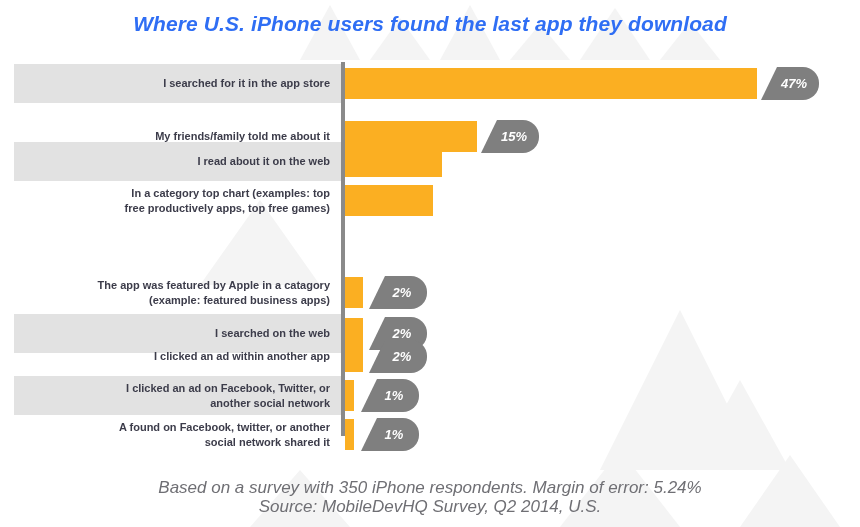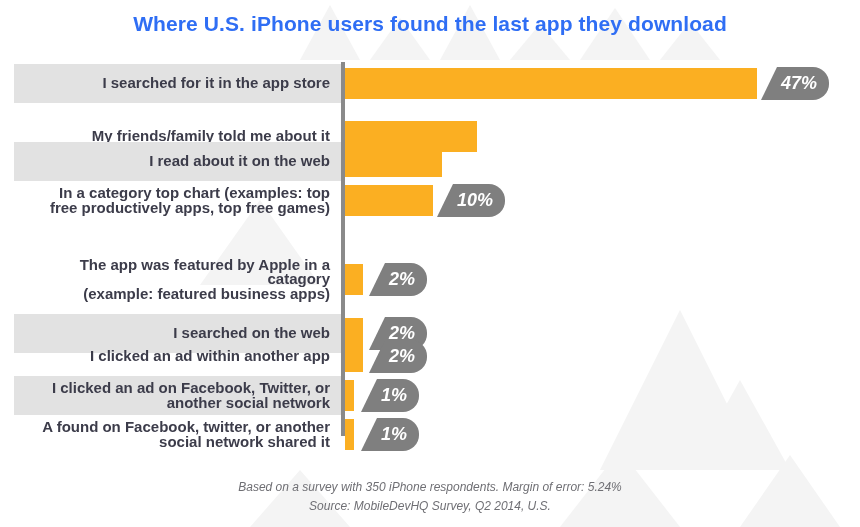--- a/index.html
+++ b/index.html
@@ -34,20 +34,21 @@
     position: absolute;
     left: 0;
     top: 12px;
     width: 860px;
     text-align: center;
     color: #2f6ef4;
     font-size: 21px;
     font-weight: bold;
     letter-spacing: 0.1px;
     white-space: nowrap;
+    font-style: italic;
   }
 
   #plot {
     position: absolute;
     left: 0;
     top: 62px;
     width: 860px;
     height: 382px;
   }
 
@@ -83,21 +84,21 @@
     position: absolute;
     left: 18px;
     top: 0;
     width: 316px;
     height: 39px;
     display: flex;
     align-items: center;
     justify-content: flex-end;
     text-align: right;
     color: #3c3c4a;
-    font-size: 15px;
+    font-size: 11px;
     font-weight: bold;
     line-height: 14.5px;
     box-sizing: border-box;
     padding-right: 4px;
   }
 
   .row .bar {
     position: absolute;
     left: 345px;
     top: 4px;
@@ -105,21 +106,21 @@
     background: #fbaf22;
   }
 
   
   .row .callout {
     position: absolute;
     top: 3px;
     height: 33px;
     background: #7f7f7f;
     color: #ffffff;
-    font-size: 18px;
+    font-size: 13px;
     font-style: italic;
     font-weight: bold;
     display: flex;
     align-items: center;
     justify-content: center;
     box-sizing: border-box;
     padding-left: 20px;
     padding-right: 12px;
     min-width: 58px;
     border-radius: 0 16px 16px 0;
@@ -131,21 +132,21 @@
     transform: translateY(-0.5px);
   }
 
   #footer {
     position: absolute;
     left: 0;
     top: 478px;
     width: 860px;
     text-align: center;
     color: #6f6f74;
-    font-size: 12px;
+    font-size: 17px;
     font-style: italic;
     line-height: 19px;
   }
   #footer .line { display: block; }
 </style>
 </head>
 <body>
 
 <svg id="watermark" width="860" height="527" viewBox="0 0 860 527" aria-hidden="true">
   <g fill="#f4f4f4">
@@ -182,46 +183,46 @@
         <span class="pct-text">47%</span>
       </div>
     </div>
 
     <div class="row odd" style="top:55px;">
       <div class="band"></div>
       <div class="label">
         <span>My friends/family told me about it</span>
       </div>
       <div class="bar" style="width:132px;"></div>
+      <div class="callout" style="left:481px;">
+        <span class="pct-text">15%</span>
+      </div>
     </div>
 
     <div class="row even" style="top:80px;padding-left:20px;">
       <div class="band"></div>
       <div class="label">
         <span>I read about it on the web</span>
       </div>
       <div class="bar" style="width:97px;"></div>
     </div>
 
     <div class="row odd" style="top:119px;">
       <div class="band"></div>
       <div class="label">
         <div>
           <span>In a category top chart (examples: top</span><br>
           <span>free productively apps, top free games)</span>
         </div>
       </div>
       <div class="bar" style="width:88px;"></div>
-      <div class="callout" style="left:437px;">
-        <span class="pct-text">10%</span>
-      </div>
-    </div>
-
-
-    <div class="row odd" style="top:198px;">
+    </div>
+
+
+    <div class="row odd" style="top:211px;">
       <div class="band"></div>
       <div class="label">
         <div>
           <span>The app was featured by Apple in a catagory</span><br>
           <span>(example: featured business apps)</span>
         </div>
       </div>
       <div class="bar" style="width:18px;"></div>
       <div class="callout" style="left:369px;">
         <span class="pct-text">2%</span>

